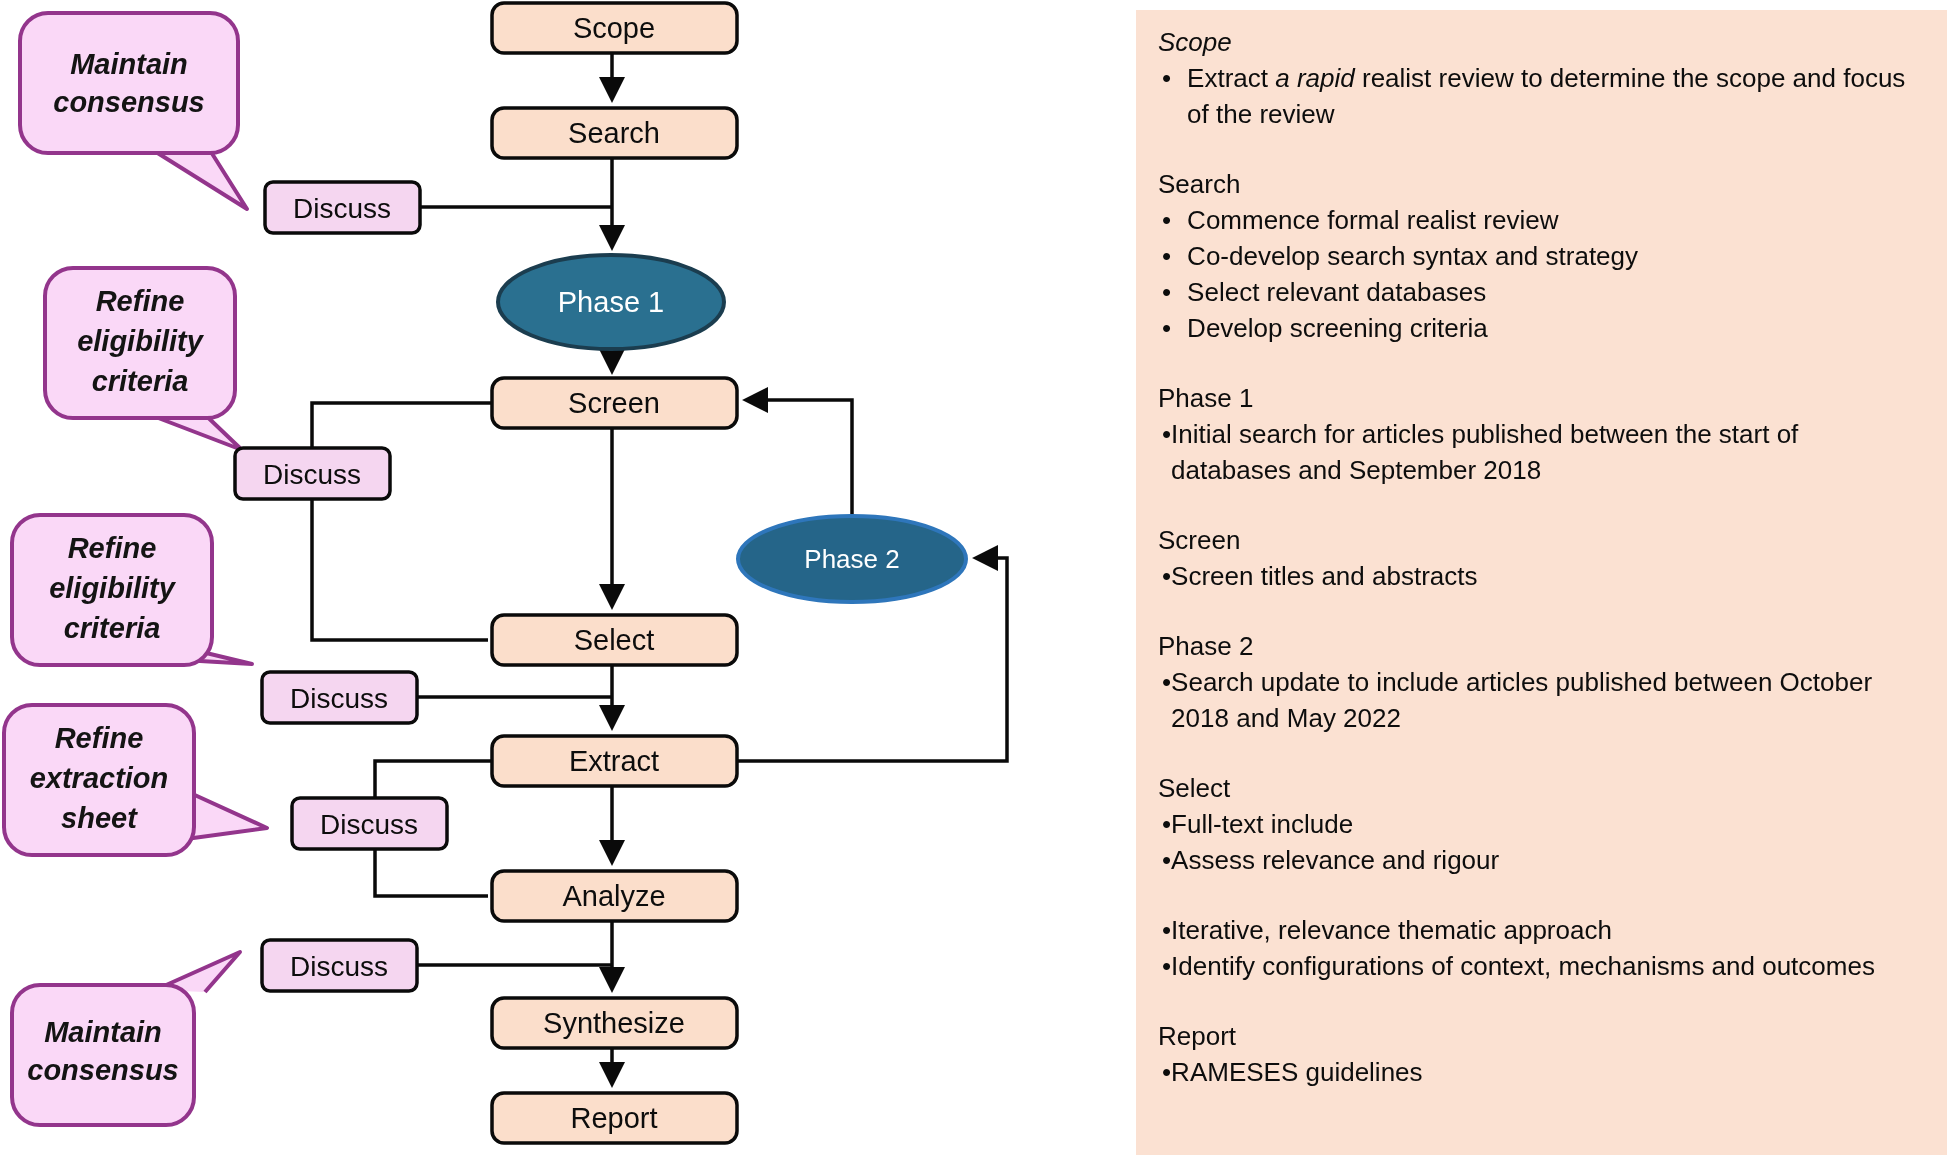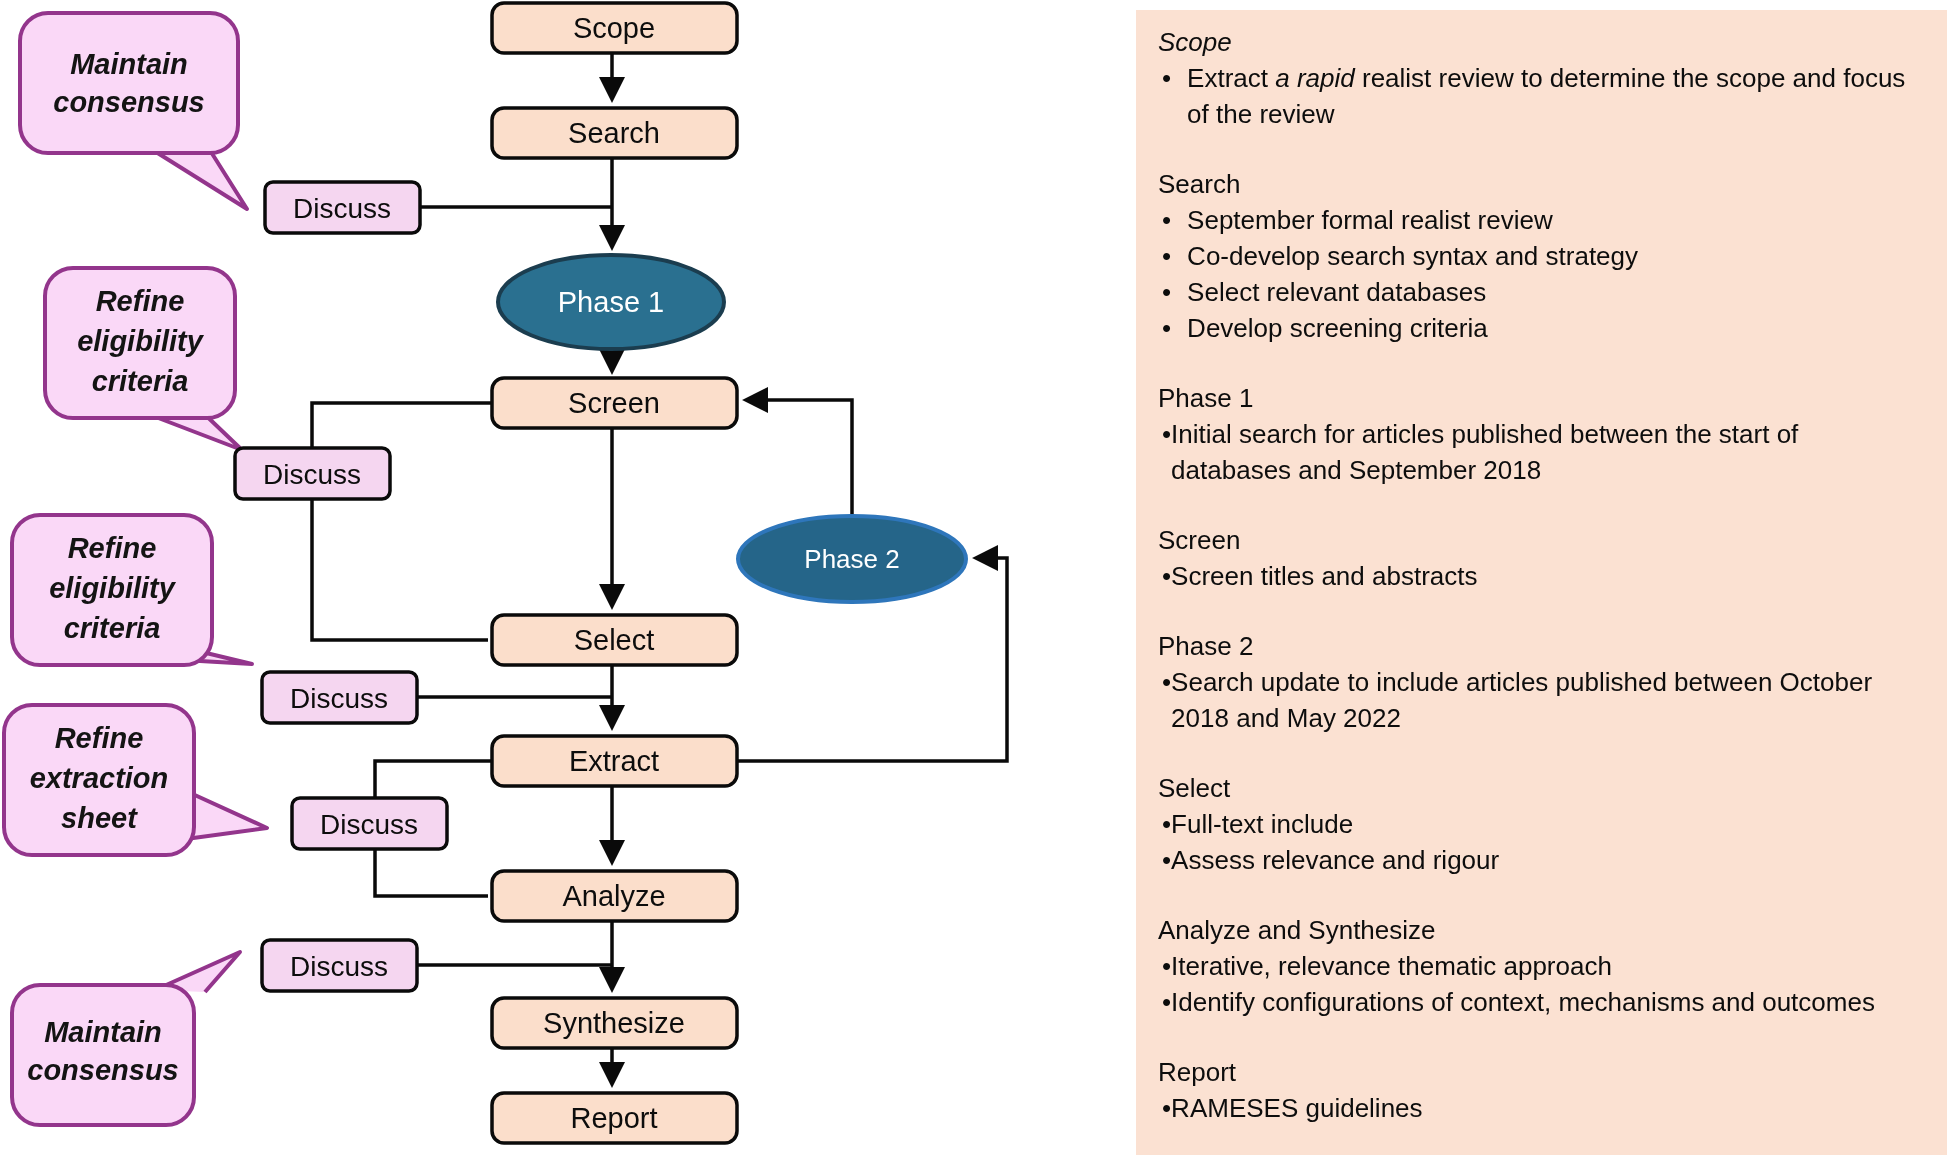--- a/index.html
+++ b/index.html
@@ -139,21 +139,21 @@
     <div class="bullet-row narrow">
       <span class="bullet-mark">•</span>
       <span class="bullet-text"><span>Extract </span><span class="it">a rapid</span><span> realist review to determine the scope and focus of the review</span></span>
     </div>
   </div>
 
   <div class="section">
     <div class="sec-heading">Search</div>
     <div class="bullet-row narrow">
       <span class="bullet-mark">•</span>
-      <span class="bullet-text">September formal realist review</span>
+      <span class="bullet-text">Commence formal realist review</span>
     </div>
     <div class="bullet-row narrow">
       <span class="bullet-mark">•</span>
       <span class="bullet-text">Co-develop search syntax and strategy</span>
     </div>
     <div class="bullet-row narrow">
       <span class="bullet-mark">•</span>
       <span class="bullet-text">Select relevant databases</span>
     </div>
     <div class="bullet-row narrow">
@@ -192,21 +192,20 @@
       <span class="bullet-mark">•</span>
       <span class="bullet-text">Full-text include</span>
     </div>
     <div class="bullet-row wide">
       <span class="bullet-mark">•</span>
       <span class="bullet-text">Assess relevance and rigour</span>
     </div>
   </div>
 
   <div class="section">
-    <div class="sec-heading">Analyze and Synthesize</div>
     <div class="bullet-row wide">
       <span class="bullet-mark">•</span>
       <span class="bullet-text">Iterative, relevance thematic approach</span>
     </div>
     <div class="bullet-row wide">
       <span class="bullet-mark">•</span>
       <span class="bullet-text">Identify configurations of context, mechanisms and outcomes</span>
     </div>
   </div>
 

